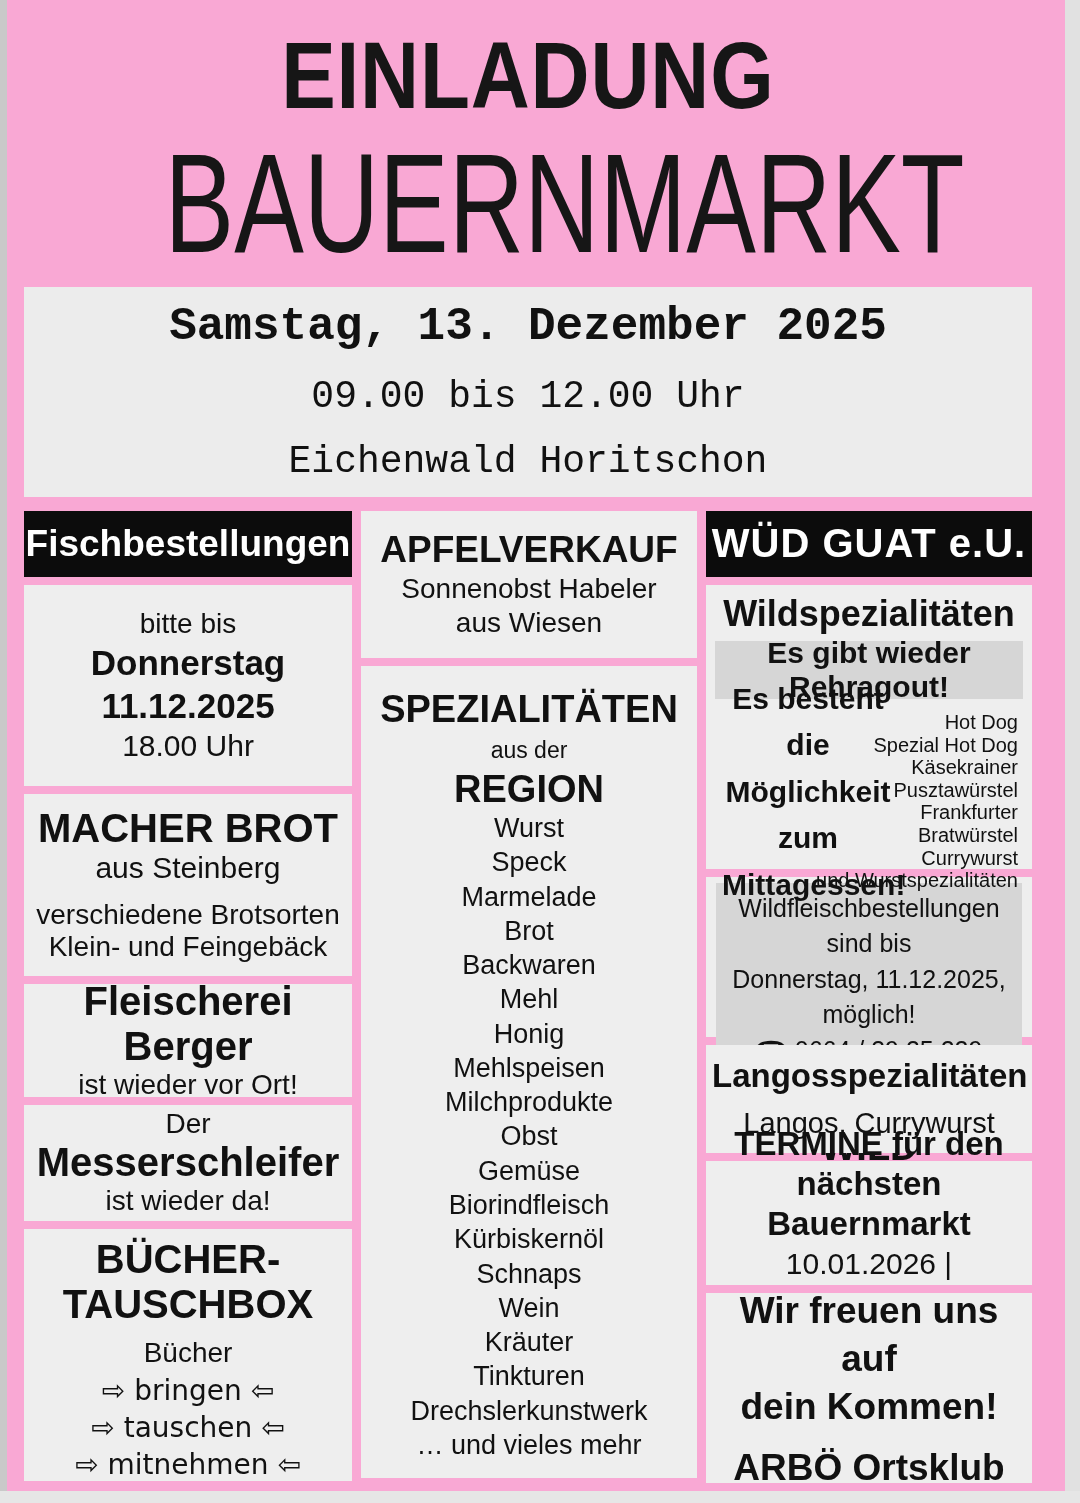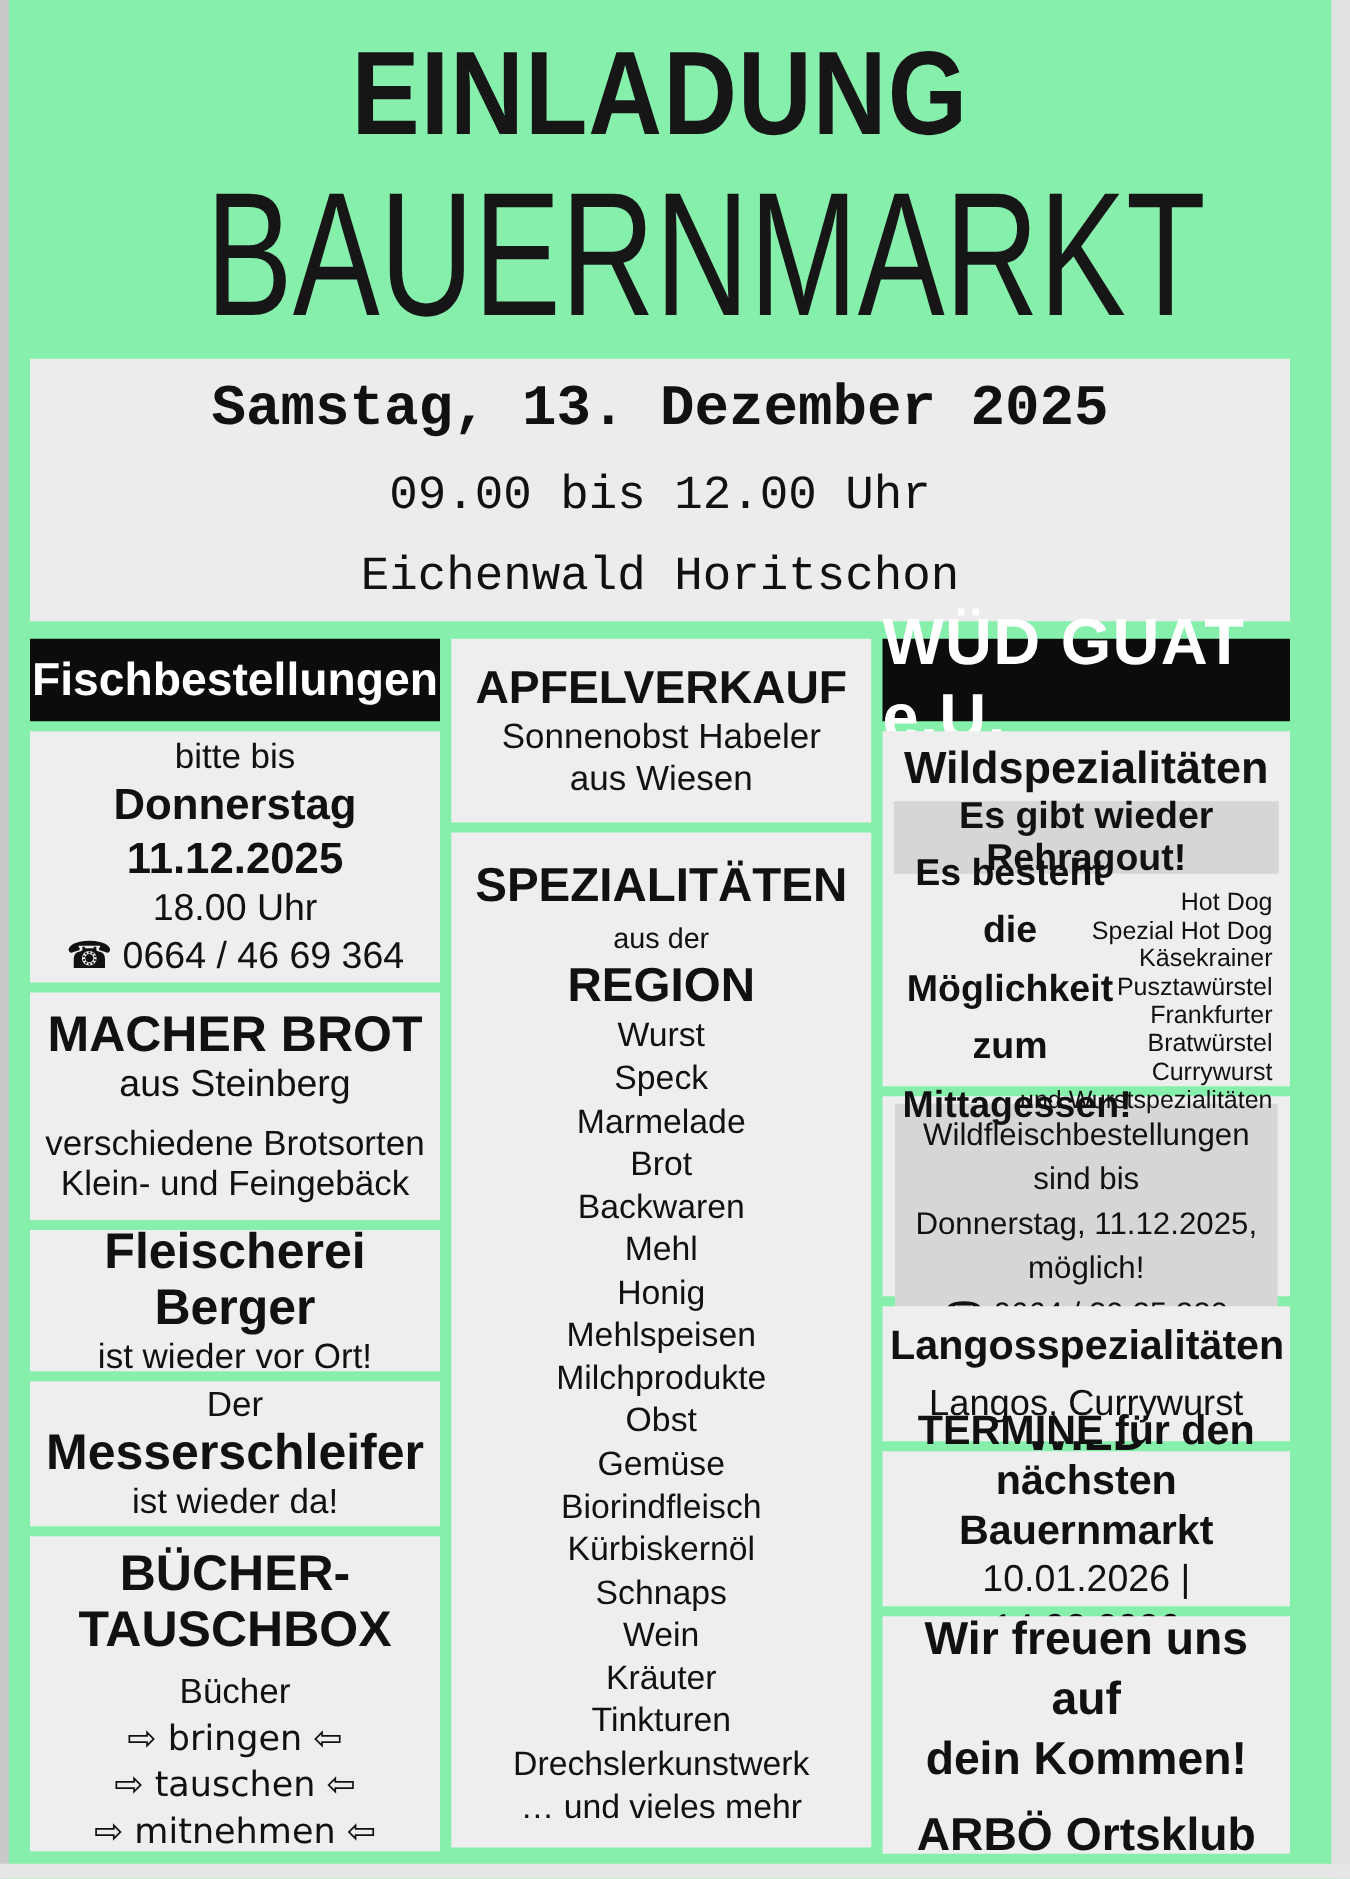--- a/index.html
+++ b/index.html
@@ -1,19 +1,19 @@
 <!DOCTYPE html>
 <html><head>
 <meta charset="utf-8">
 <style>
   * { margin:0; padding:0; box-sizing:border-box; }
   html,body { background:#ffffff; }
   body { font-family:"Liberation Sans","DejaVu Sans",sans-serif; color:#111; }
 
-  .page { position:relative; width:1080px; height:1503px; background:#86efac; overflow:hidden; }
+  .page { position:relative; width:1080px; height:1503px; background:#f9a8d4; overflow:hidden; }
 
   
   .edge-left   { position:absolute; left:0; top:0; width:7px; height:100%; background:#c9c9c9; }
   .edge-right  { position:absolute; right:0; top:0; width:15px; height:100%; background:#e1e1e1; }
   .edge-bottom { position:absolute; left:0; bottom:0; width:100%; height:12px; background:#e6e6e6; }
 
   .content { position:absolute; left:24px; top:0; width:1008px; }
 
   
   .title-line1 { margin-top:28px; text-align:center; font-size:95px; font-weight:700; line-height:1.0; letter-spacing:1px; color:#161616; }
@@ -60,21 +60,21 @@
   .apfel-box { height:147px; display:flex; flex-direction:column; justify-content:center; gap:2px; padding:8px; }
   .apfel-title { font-size:37px; font-weight:700; }
   .spez-box { height:812px; padding:22px 6px 10px 6px; }
   .spez-title { font-size:38px; font-weight:700; }
   .spez-connector { font-size:23px; margin-top:6px; }
   .spez-title2 { font-size:38px; font-weight:700; margin-top:4px; }
   .spez-items { }
   .spez-items div { font-size:27px; line-height:1.27; }
 
   
-  .rheader { font-size:52px; letter-spacing:1px; }
+  .rheader { font-size:40px; letter-spacing:1px;text-align:right; }
   .wild-box { height:284px; padding:6px 0; }
   .wild-title { font-size:36px; font-weight:700; margin-top:2px; }
   .wild-highlight { background:#d6d6d6; margin:6px 9px 0 9px; height:58px; display:flex; align-items:center; justify-content:center;
                     font-size:30px; font-weight:700; }
   .mittag-wrap { position:relative; height:186px; }
   .mittag-left { position:absolute; left:16px; top:50%; transform:translateY(-50%); width:172px; text-align:center; }
   .mittag-left div { font-size:30px; font-weight:700; line-height:1.55; }
   .mittag-items { padding:12px 14px 0 0; text-align:right; }
   .mittag-items div { font-size:20px; line-height:1.13; white-space:nowrap; }
 
@@ -123,23 +123,20 @@
 
       <div class="col col-left">
         <div class="black-bar">
           <span style="font-size:37px;">Fischbestellungen</span>
         </div>
         <div class="box fisch-box">
           <div class="t28">bitte bis</div>
           <div class="t34b">Donnerstag</div>
           <div class="t34b">11.12.2025</div>
           <div class="t30">18.00 Uhr</div>
-          <div class="phone-line">
-            <span class="phone-glyph">☎</span><span>0664 / 46 69 364</span>
-          </div>
         </div>
         <div class="box macher-box">
           <div class="t40b">MACHER BROT</div>
           <div class="t30">aus Steinberg</div>
           <div class="t28 gap-top">verschiedene Brotsorten</div>
           <div class="t28">Klein- und Feingebäck</div>
         </div>
         <div class="box fleisch-box">
           <div class="t40b">Fleischerei Berger</div>
           <div class="t28">ist wieder vor Ort!</div>

